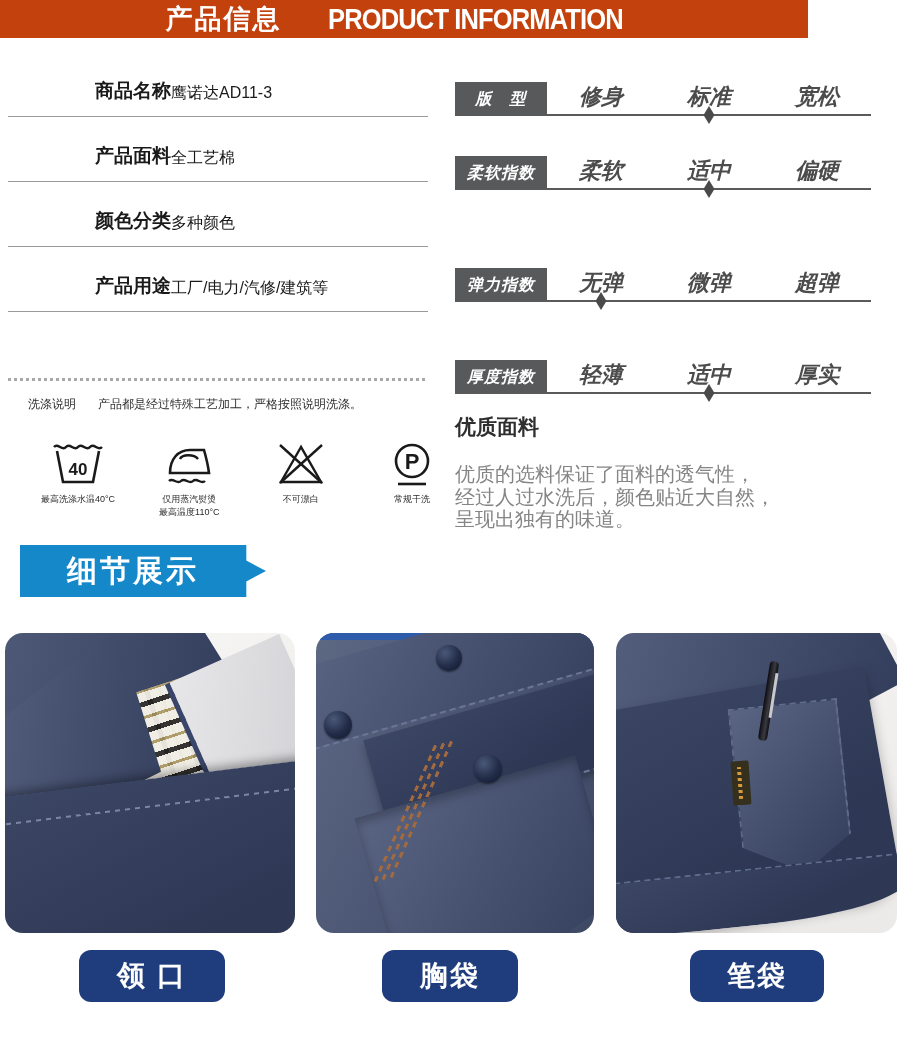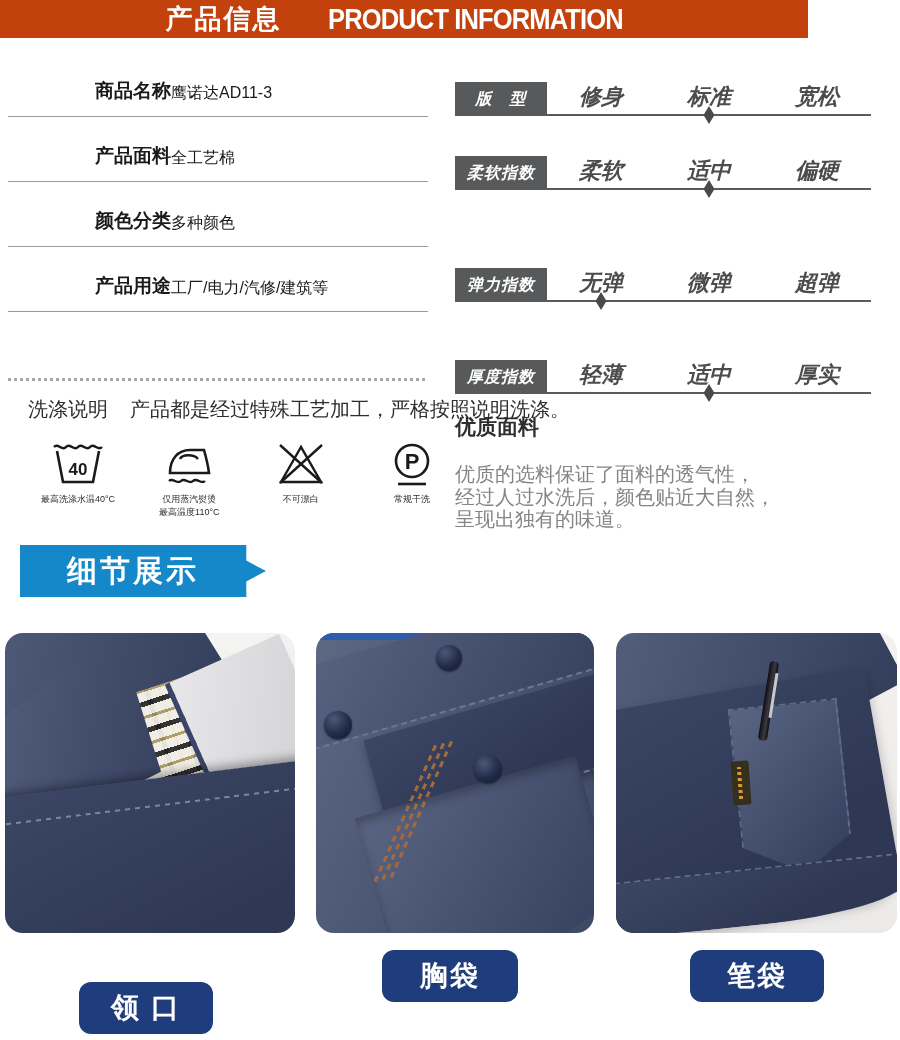--- a/index.html
+++ b/index.html
@@ -40,21 +40,21 @@
   
   .fabric{position:absolute;left:455px;top:413px;width:420px;}
   .fabric-title{font-size:21px;font-weight:bold;color:#2e2e2e;margin-bottom:22px;}
   .fabric-line{font-size:20px;color:#858585;line-height:22.5px;}
   
   .wash-sep{
     position:absolute;left:8px;top:378px;width:420px;height:3px;
     background:repeating-linear-gradient(90deg,#a8a8a8 0 3px,transparent 3px 6px);
   }
   .wash-head{position:absolute;left:28px;top:396px;width:410px;display:flex;gap:22px;
-    font-size:20px;color:#2e2e2e;font-weight:500;white-space:nowrap;}
+    font-size:12px;color:#2e2e2e;font-weight:500;white-space:nowrap;}
   .wash-icons{position:absolute;left:14px;top:436px;width:414px;display:flex;justify-content:space-between;margin-left:24px;}
   .wash-item{display:flex;flex-direction:column;align-items:center;width:80px;}
   .wash-item svg{width:56px;height:56px;}
   .wash-cap{font-size:9px;color:#2b2b2b;line-height:11px;text-align:center;margin-top:2px;white-space:nowrap;}
   
   .banner{
     position:absolute;left:20px;top:545px;width:246px;height:52px;background:#1588ca;
     clip-path:polygon(0 0,92% 0,92% 30%,100% 50%,92% 70%,92% 100%,0 100%);
     display:flex;align-items:center;justify-content:center;padding-right:20px;box-sizing:border-box;
   }
@@ -229,21 +229,21 @@
   <div class="navy" style="left:-40px;top:-70px;width:300px;height:200px;transform:rotate(-28deg);"></div>
   <div class="navy-dark" style="left:-60px;top:60px;width:330px;height:230px;transform:rotate(-10deg);border-radius:0 0 40px 20px;box-shadow:0 6px 12px rgba(0,0,0,.25);"></div>
   <div class="navy" style="left:120px;top:70px;width:110px;height:170px;transform:rotate(-6deg);clip-path:polygon(0 0,100% 0,100% 80%,55% 100%,0 82%);border:2px dashed #5f6b8a;box-sizing:border-box;"></div>
   <div style="left:148px;top:28px;width:9px;height:80px;transform:rotate(9deg);background:linear-gradient(90deg,#0c0c10,#3a3a42 60%,#0c0c10);border-radius:4px;"></div>
   <div style="left:156px;top:40px;width:3px;height:45px;transform:rotate(9deg);background:#c8c9cd;"></div>
   <div style="left:116px;top:128px;width:18px;height:44px;transform:rotate(-4deg);background:#35301d;border-radius:2px;"></div>
   <div style="left:122px;top:134px;width:4px;height:32px;transform:rotate(-4deg);background:repeating-linear-gradient(0deg,#d89a3a 0 3px,transparent 3px 6px);"></div>
   <div class="navy-dark" style="left:-10px;top:235px;width:300px;height:55px;transform:rotate(-6deg);border-top:2px dashed #5f6b8a;border-radius:0 0 50% 30%;"></div>
 </div>
 
-<div class="tag-btn" style="left:79px;width:134px;margin-top:32px;">
+<div class="tag-btn" style="left:79px;width:146px;">
   <span>领 口</span>
 </div>
 <div class="tag-btn" style="left:382px;width:136px;">
   <span>胸袋</span>
 </div>
 <div class="tag-btn" style="left:690px;width:134px;">
   <span>笔袋</span>
 </div>
 
 </body></html>

